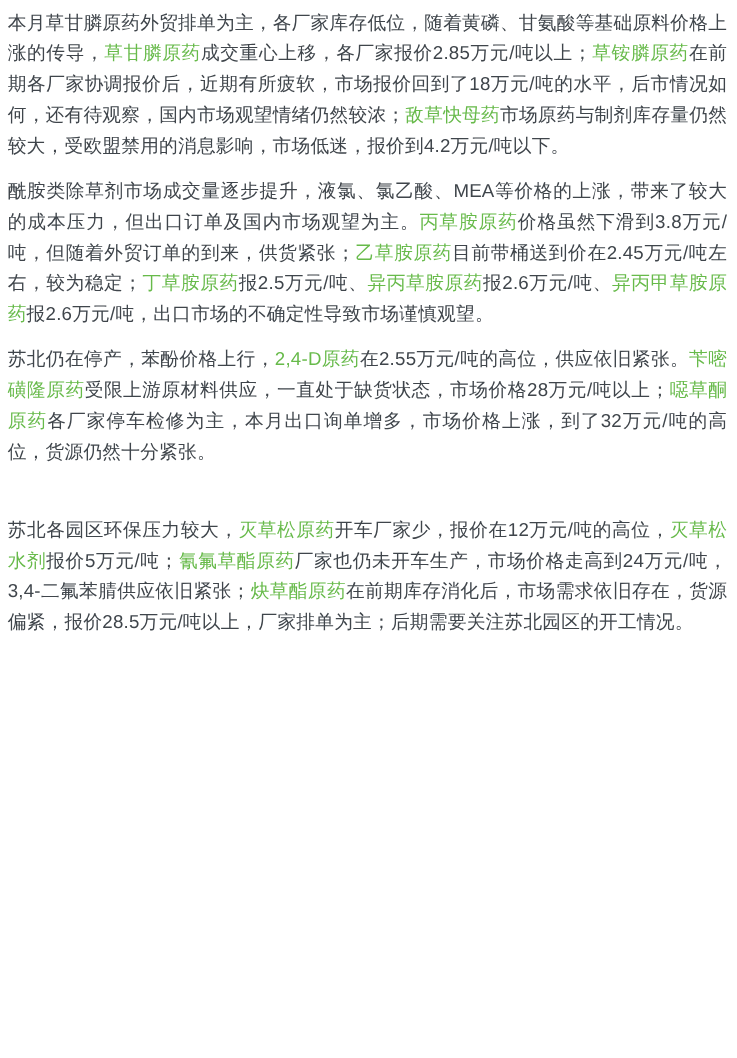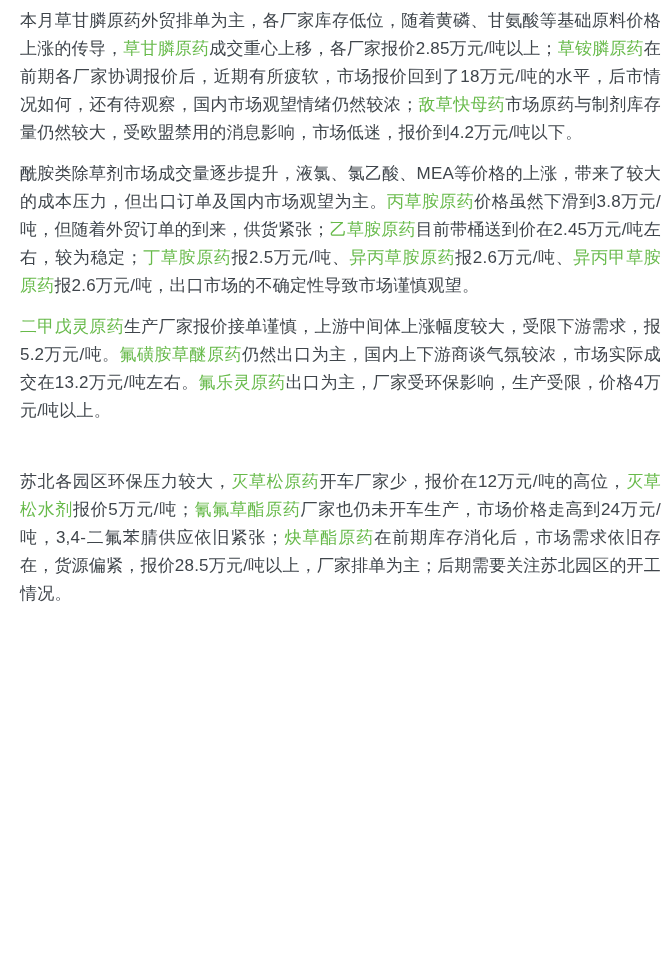--- a/index.html
+++ b/index.html
@@ -7,21 +7,21 @@
     padding: 0;
     background: #ffffff;
   }
   body {
     width: 670px;
     font-family: "Liberation Sans", "DejaVu Sans", sans-serif;
   }
   .article {
     box-sizing: border-box;
     width: 670px;
-    padding: 7px 9px 6px 20px;
+    padding: 7px 9px 6px 7px;
     font-size: 17px;
     line-height: 28px;
     letter-spacing: 0.2px;
     text-align: justify;
     color: var(--text-color, #3f454b);
     word-break: break-all;
   }
   .para {
     margin: 0 0 13px 0;
   }
@@ -35,15 +35,15 @@
   .hl {
     color: var(--highlight-color, #67ba4a);
   }
 </style>
 </head>
 <body style="background: rgb(255, 255, 255);">
 
 <div class="article" id="article">
     <p class="para"><span class="txt">本月草甘膦原药外贸排单为主，各厂家库存低位，随着黄磷、甘氨酸等基础原料价格上涨的传导，</span><span class="hl">草甘膦原药</span><span class="txt">成交重心上移，各厂家报价2.85万元/吨以上；</span><span class="hl">草铵膦原药</span><span class="txt">在前期各厂家协调报价后，近期有所疲软，市场报价回到了18万元/吨的水平，后市情况如何，还有待观察，国内市场观望情绪仍然较浓；</span><span class="hl">敌草快母药</span><span class="txt">市场原药与制剂库存量仍然较大，受欧盟禁用的消息影响，市场低迷，报价到4.2万元/吨以下。</span></p>
     <p class="para"><span class="txt">酰胺类除草剂市场成交量逐步提升，液氯、氯乙酸、MEA等价格的上涨，带来了较大的成本压力，但出口订单及国内市场观望为主。</span><span class="hl">丙草胺原药</span><span class="txt">价格虽然下滑到3.8万元/吨，但随着外贸订单的到来，供货紧张；</span><span class="hl">乙草胺原药</span><span class="txt">目前带桶送到价在2.45万元/吨左右，较为稳定；</span><span class="hl">丁草胺原药</span><span class="txt">报2.5万元/吨、</span><span class="hl">异丙草胺原药</span><span class="txt">报2.6万元/吨、</span><span class="hl">异丙甲草胺原药</span><span class="txt">报2.6万元/吨，出口市场的不确定性导致市场谨慎观望。</span></p>
-    <p class="para"><span class="hl">二甲戊灵原药</span><span class="txt">生产厂家报价接单谨慎，上游中间体上涨幅度较大，受限下游需求，报5.2万元/吨。</span><span class="hl">氟磺胺草醚原药</span><span class="txt">仍然出口为主，国内上下游商谈气氛较浓，市场实际成交在13.2万元/吨左右。</span><span class="hl">氟乐灵原药</span><span class="txt">出口为主，厂家受环保影响，生产受限，价格4万元/吨以上。</span></p>
+    <p class="para"><span class="txt">苏北仍在停产，苯酚价格上行，</span><span class="hl">2,4-D原药</span><span class="txt">在2.55万元/吨的高位，供应依旧紧张。</span><span class="hl">苄嘧磺隆原药</span><span class="txt">受限上游原材料供应，一直处于缺货状态，市场价格28万元/吨以上；</span><span class="hl">噁草酮原药</span><span class="txt">各厂家停车检修为主，本月出口询单增多，市场价格上涨，到了32万元/吨的高位，货源仍然十分紧张。</span></p>
     <p class="para"><span class="txt">苏北各园区环保压力较大，</span><span class="hl">灭草松原药</span><span class="txt">开车厂家少，报价在12万元/吨的高位，</span><span class="hl">灭草松水剂</span><span class="txt">报价5万元/吨；</span><span class="hl">氰氟草酯原药</span><span class="txt">厂家也仍未开车生产，市场价格走高到24万元/吨，3,4-二氟苯腈供应依旧紧张；</span><span class="hl">炔草酯原药</span><span class="txt">在前期库存消化后，市场需求依旧存在，货源偏紧，报价28.5万元/吨以上，厂家排单为主；后期需要关注苏北园区的开工情况。</span></p>
   </div>
 
 </body></html>

